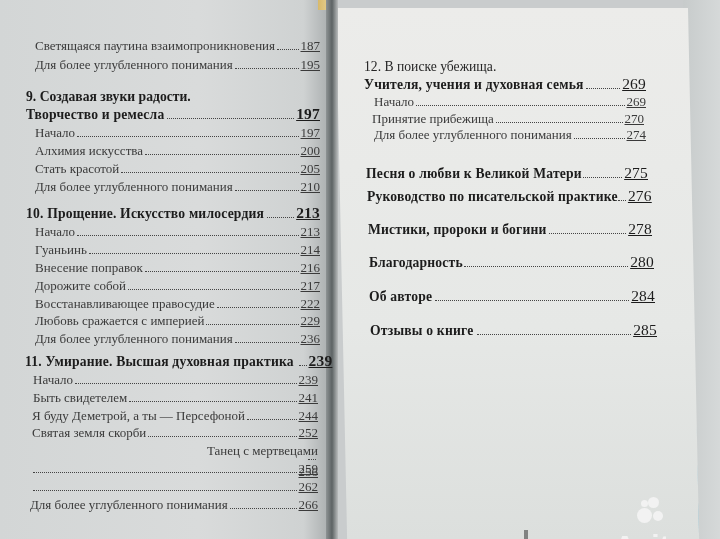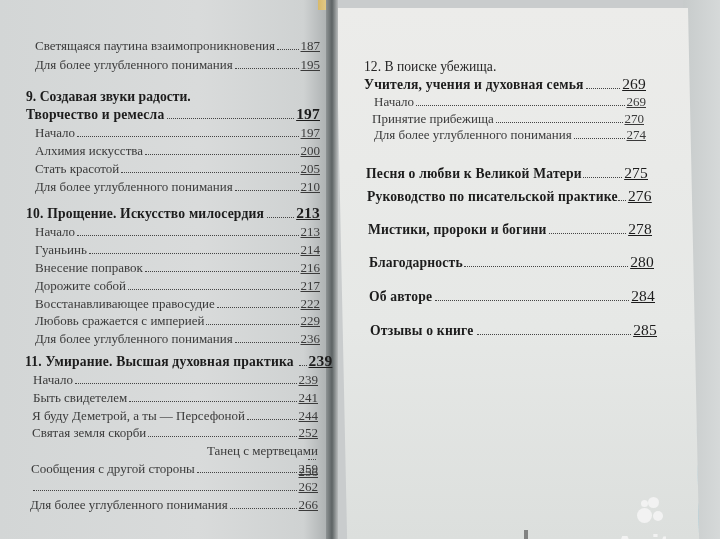--- a/index.html
+++ b/index.html
@@ -171,21 +171,20 @@
       <span class="t">Святая земля скорби</span>
       <span class="d"></span>
       <span class="p">252</span>
     </div>
   <div class="row sub" style="left:32px;top:443px;width:286px;flex-direction:column;">
       <span class="t">Танец с мертвецами</span>
       <span class="d"></span>
       <span class="p">256</span>
     </div>
   <div class="row sub" style="left:31px;top:461px;width:287px;">
-      <span class="t">Сообщения с другой стороны</span>
       <span class="d"></span>
       <span class="p">259</span>
     </div>
   <div class="row sub" style="left:31px;top:479px;width:287px;">
       <span class="d"></span>
       <span class="p">262</span>
     </div>
   <div class="row sub" style="left:30px;top:497px;width:288px;">
       <span class="t">Для более углубленного понимания</span>
       <span class="d"></span>

